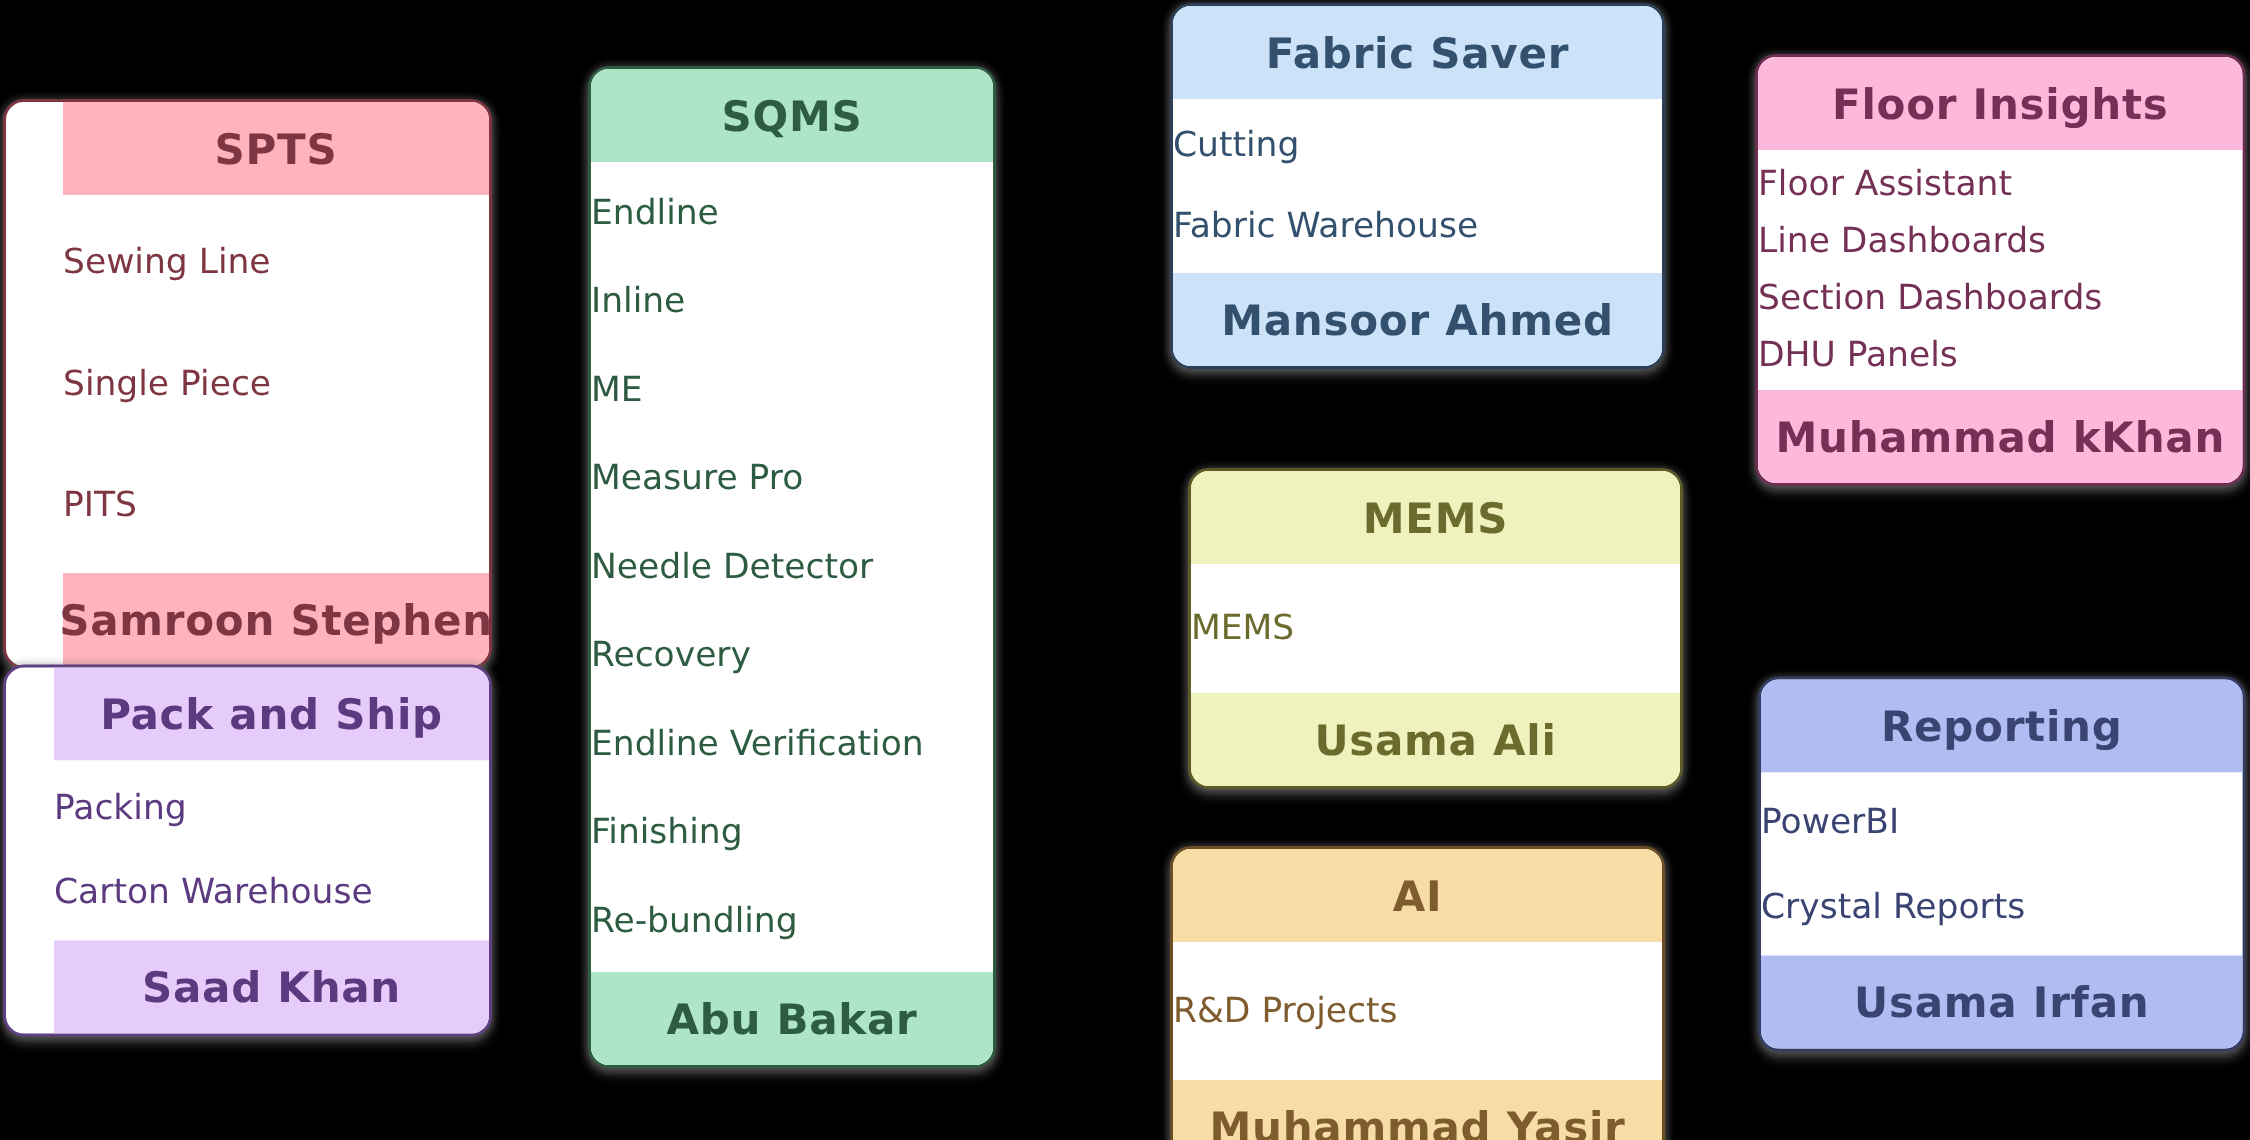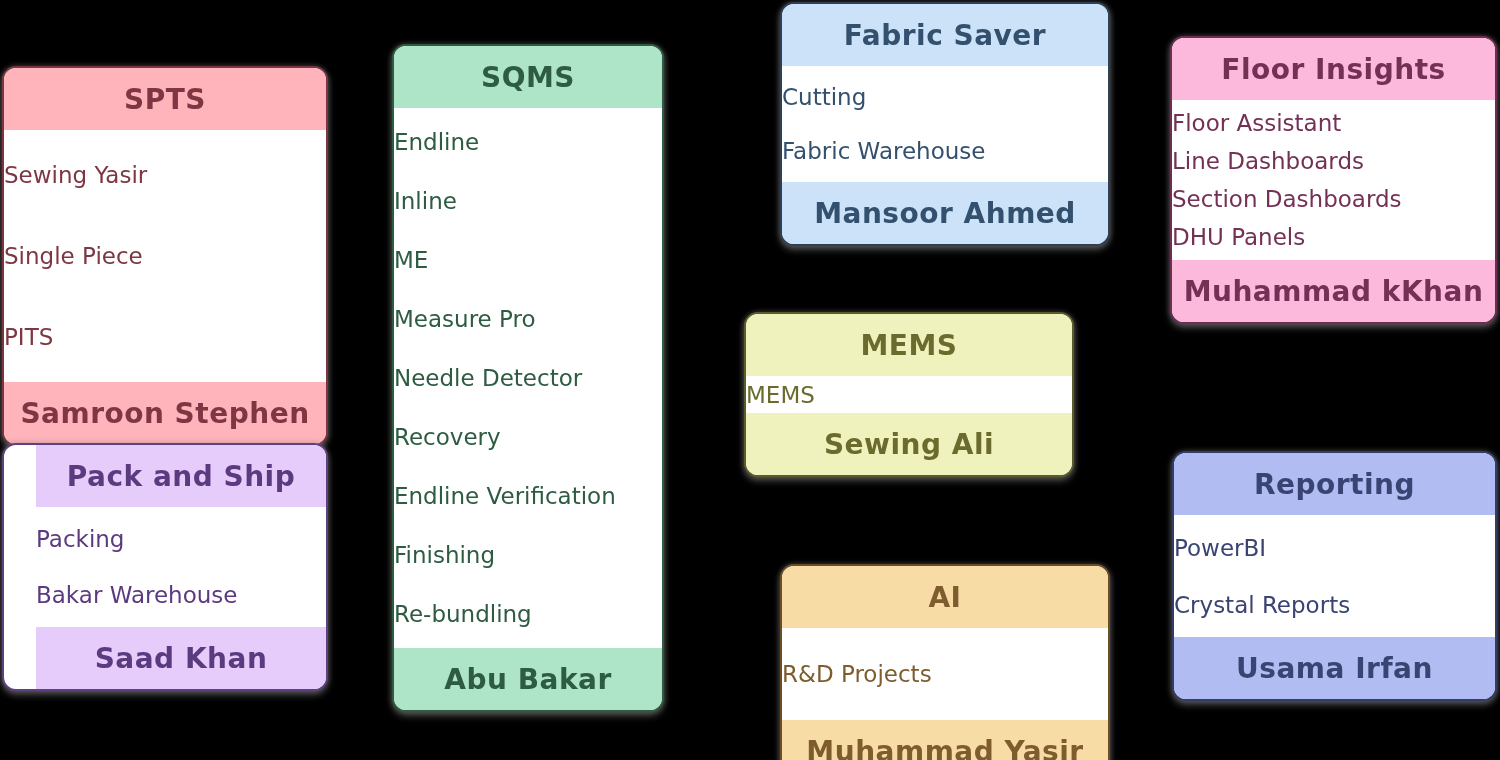--- a/index.html
+++ b/index.html
@@ -34,47 +34,47 @@
   .items {
     flex: 1;
     display: flex; flex-direction: column;
     justify-content: space-around; 
     background: var(--body, #fff);
     padding: 4px 0;
   }
   .item { font-size: 23px; white-space: nowrap; }
 
   
-  .card--spts           { left: 2px;    top: 66px;  width: 326px; height: 380px; }
+  .card--spts           { left: 2px;    top: 66px;  width: 326px; height: 380px; padding-left: 38px; }
   .card--pack-and-ship  { left: 2px;    top: 443px; width: 326px; height: 248px; padding-left: 32px; }
   .card--sqms           { left: 392px;  top: 44px;  width: 272px; height: 668px; }
   .card--fabric-saver   { left: 780px;  top: 2px;   width: 330px; height: 244px; }
-  .card--mems           { left: 744px;  top: 312px; width: 330px; height: 165px; }
+  .card--mems           { left: 792px;  top: 312px; width: 330px; height: 214px; }
   .card--ai             { left: 780px;  top: 564px; width: 330px; height: 220px; }
   .card--floor-insights { left: 1170px; top: 36px;  width: 327px; height: 288px; }
   .card--reporting      { left: 1172px; top: 451px; width: 325px; height: 250px; }
 </style>
 </head>
 <body>
 
 <main class="canvas" style="background: rgb(0, 0, 0);">
     <section class="card card--spts" style="--band: #FFB3BA; --border: #7D3540; --text: #7E3642; --body: #FFFFFF;">
     <header class="band">SPTS</header>
     <div class="items">
-        <div class="item">Sewing Yasir</div>
+        <div class="item">Sewing Line</div>
         <div class="item">Single Piece</div>
         <div class="item">PITS</div>
       </div>
     <footer class="band">Samroon Stephen</footer>
   </section>
     <section class="card card--pack-and-ship" style="--band: #E6CCFA; --border: #5F4080; --text: #5C3A80; --body: #FFFFFF;">
     <header class="band">Pack and Ship</header>
     <div class="items">
         <div class="item">Packing</div>
-        <div class="item">Bakar Warehouse</div>
+        <div class="item">Carton Warehouse</div>
       </div>
     <footer class="band">Saad Khan</footer>
   </section>
     <section class="card card--sqms" style="--band: #AEE5C8; --border: #2E5C40; --text: #2E5C42; --body: #FFFFFF;">
     <header class="band">SQMS</header>
     <div class="items">
         <div class="item">Endline</div>
         <div class="item">Inline</div>
         <div class="item">ME</div>
         <div class="item">Measure Pro</div>
@@ -92,21 +92,21 @@
         <div class="item">Cutting</div>
         <div class="item">Fabric Warehouse</div>
       </div>
     <footer class="band">Mansoor Ahmed</footer>
   </section>
     <section class="card card--mems" style="--band: #F0F2BE; --border: #5C5C28; --text: #6B6B2E; --body: #FFFFFF;">
     <header class="band">MEMS</header>
     <div class="items">
         <div class="item">MEMS</div>
       </div>
-    <footer class="band">Sewing Ali</footer>
+    <footer class="band">Usama Ali</footer>
   </section>
     <section class="card card--ai" style="--band: #F7DCA6; --border: #6B4E26; --text: #7E5C2E; --body: #FFFFFF;">
     <header class="band">AI</header>
     <div class="items">
         <div class="item">R&amp;D Projects</div>
       </div>
     <footer class="band">Muhammad Yasir</footer>
   </section>
     <section class="card card--floor-insights" style="--band: #FCB9DC; --border: #6E2E52; --text: #743055; --body: #FFFFFF;">
     <header class="band">Floor Insights</header>

